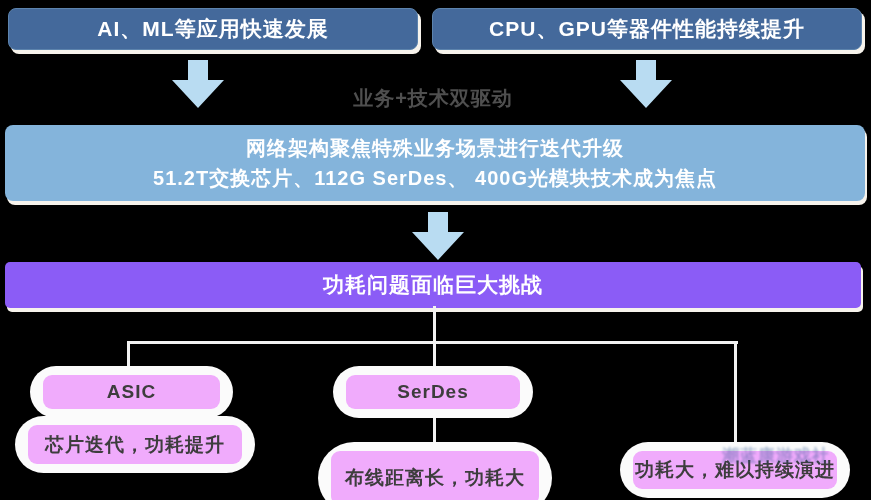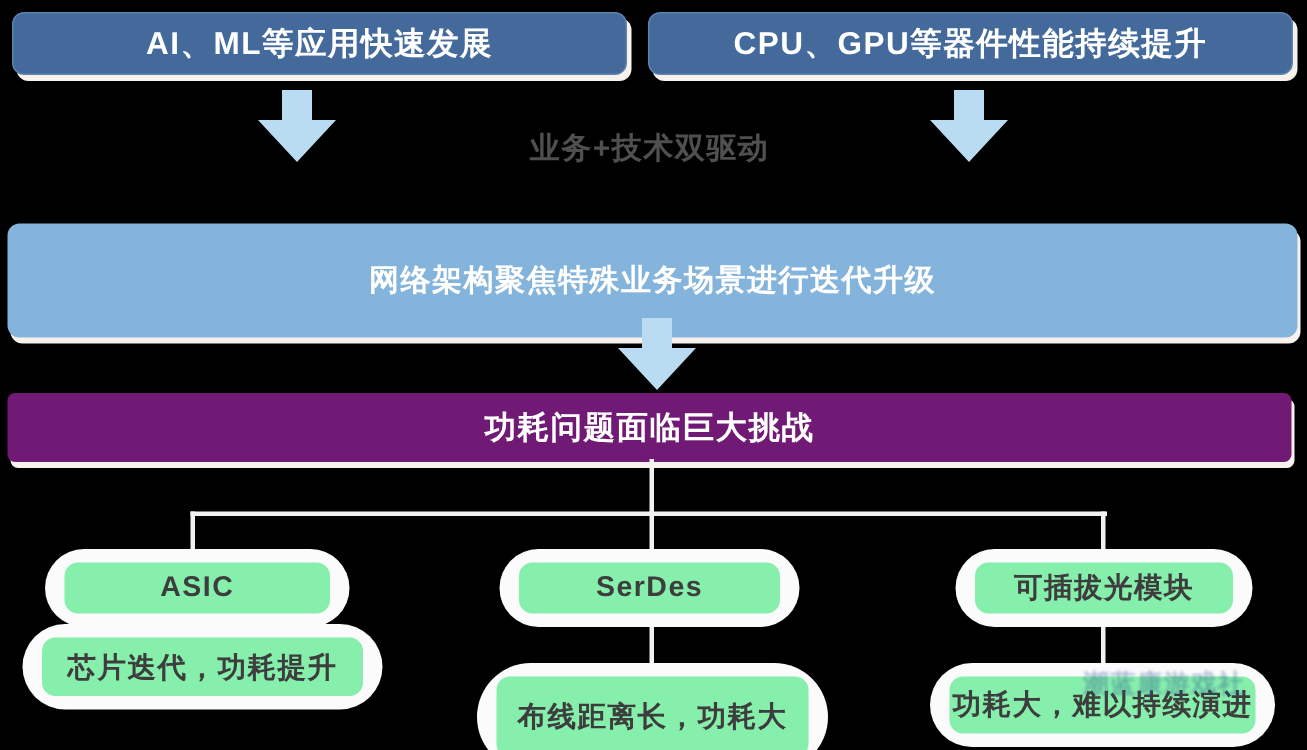--- a/index.html
+++ b/index.html
@@ -25,42 +25,42 @@
   
   .drivers{
     position:absolute;left:283px;top:85px;width:300px;text-align:center;
     color:#4f4f4f;font-size:20px;letter-spacing:1px;
   }
   
   .netbox{
     position:absolute;left:5px;top:125px;width:860px;height:76px;background:#84b4db;
     border-radius:8px;box-shadow:2px 4px 0 #f7f3ec;color:#ffffff;
     display:flex;flex-direction:column;align-items:center;justify-content:center;
-    font-size:20px;line-height:30px;letter-spacing:1px;text-align:center;margin-top:24px;
+    font-size:20px;line-height:30px;letter-spacing:1px;text-align:center;
   }
   
   .redbox{
-    position:absolute;left:5px;top:262px;width:856px;height:46px;background:#701a75;
+    position:absolute;left:5px;top:262px;width:856px;height:46px;background:#8b5cf6;
     border-radius:5px;box-shadow:2px 4px 0 #f7f3ec;color:#ffffff;
     display:flex;align-items:center;justify-content:center;font-size:21px;letter-spacing:1px;
   }
   
   .line{position:absolute;background:#f2f2f2;z-index:1;}
   .ln-stub{left:433px;top:306px;width:3px;height:37px;}
   .ln-h{left:127px;top:341px;width:611px;height:3px;}
   .ln-v1{left:127px;top:341px;width:3px;height:105px;}
   .ln-v2{left:433px;top:341px;width:3px;height:105px;}
   .ln-v3{left:734px;top:341px;width:3px;height:105px;}
   
   .pill{
     position:absolute;background:#fbfbfb;border-radius:999px;z-index:2;
     display:flex;align-items:center;justify-content:center;box-sizing:border-box;
   }
   .pill .inner{
-    background:#86efac;border-radius:9px;color:#3d3d3d;
+    background:#f0abfc;border-radius:9px;color:#3d3d3d;
     display:flex;align-items:center;justify-content:center;
     width:calc(100% - 26px);height:calc(100% - 18px);
     font-size:19px;letter-spacing:1px;white-space:nowrap;
   }
   .cat1{left:30px;top:366px;width:203px;height:52px;}
   .cat2{left:333px;top:366px;width:200px;height:52px;text-align:right;}
   .cat3{left:637px;top:366px;width:198px;height:52px;}
   .iss1{left:15px;top:416px;width:240px;height:57px;}
   .iss2{left:318px;top:442px;width:234px;height:72px;}
   .iss3{left:620px;top:442px;width:230px;height:56px;font-family:Liberation Serif, serif;}
@@ -91,20 +91,21 @@
   <div class="arrow a-right">
     <svg width="52" height="48" viewBox="0 0 52 48">
         <polygon points="16,0 36,0 36,20 52,20 26,48 0,20 16,20" fill="#b9dcf2"></polygon>
       </svg>
   </div>
 
   <div class="drivers">业务+技术双驱动</div>
 
   <div class="netbox">
     <div>网络架构聚焦特殊业务场景进行迭代升级</div>
+    <div>51.2T交换芯片、112G SerDes、 400G光模块技术成为焦点</div>
   </div>
 
   <div class="arrow a-mid">
     <svg width="52" height="50" viewBox="0 0 52 48">
         <polygon points="16,0 36,0 36,20 52,20 26,48 0,20 16,20" fill="#b9dcf2"></polygon>
       </svg>
   </div>
 
   <div class="redbox">
     <span>功耗问题面临巨大挑战</span>
@@ -115,23 +116,20 @@
   <div class="line ln-v1"></div>
   <div class="line ln-v2"></div>
   <div class="line ln-v3"></div>
 
   <div class="pill cat1">
     <div class="inner">ASIC</div>
   </div>
   <div class="pill cat2">
     <div class="inner">SerDes</div>
   </div>
-  <div class="pill cat3">
-    <div class="inner">可插拔光模块</div>
-  </div>
 
   <div class="pill iss1">
     <div class="inner">芯片迭代，功耗提升</div>
   </div>
   <div class="pill iss2">
     <div class="inner">布线距离长，功耗大</div>
   </div>
   <div class="pill iss3">
     <div class="inner">功耗大，难以持续演进</div>
   </div>

